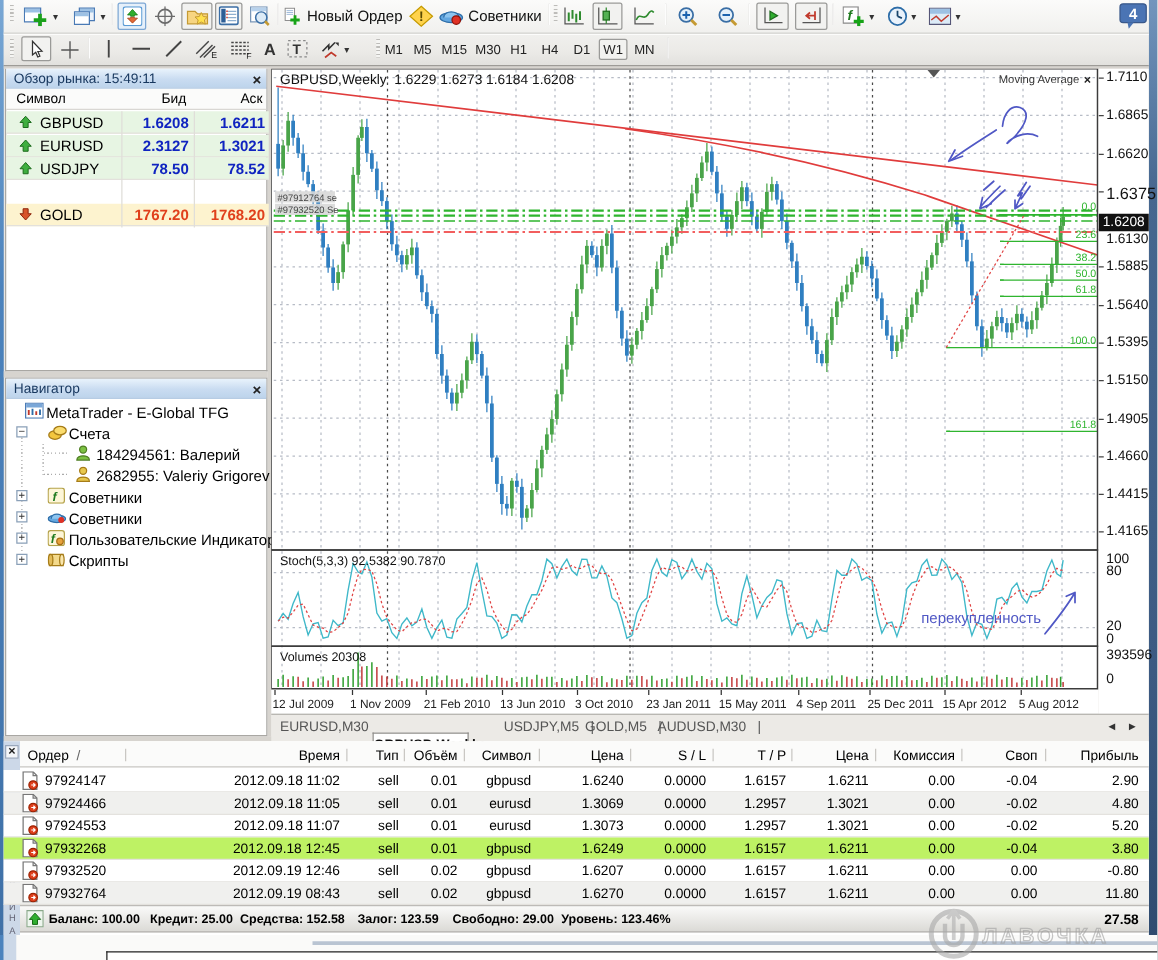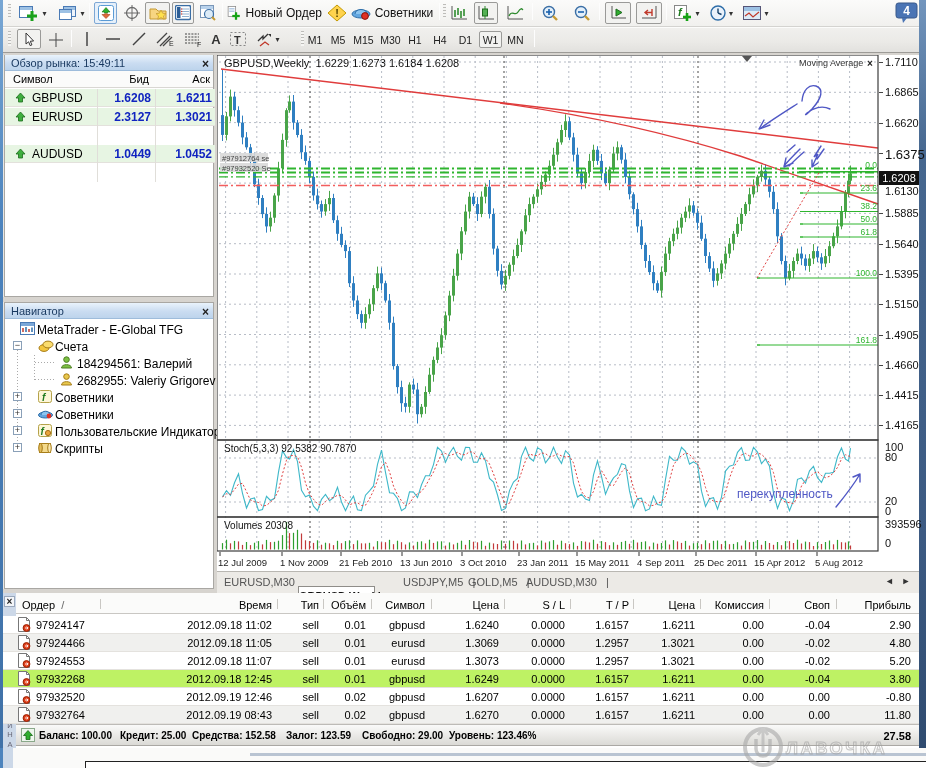--- a/index.html
+++ b/index.html
@@ -333,27 +333,35 @@
       <span class="ask" style="color:#1024c0">1.6211</span>
       </div>
       <div class="mwrow" style="top:18.6px;background:#e7f5e3;border-bottom:1px solid #e3e1dc">
       <span style="position:absolute;left:10px;top:3px"><svg width="11" height="11" viewBox="0 0 11 11">
             <path d="M5.5 1 L10 6 H7.5 V10 H3.5 V6 H1 z" fill="#3fae3f" stroke="#1c6b1c" stroke-width="0.8"></path>
           </svg></span>
       <span class="sym">EURUSD</span>
       <span class="bid" style="color:#1024c0">2.3127</span>
       <span class="ask" style="color:#1024c0">1.3021</span>
       </div>
-      <div class="mwrow" style="top:55.800000000000004px;background:#e7f5e3;border-bottom:1px solid #e3e1dc">
+      <div class="mwrow" style="top:37.2px;background:#e7f5e3;border-bottom:1px solid #e3e1dc">
       <span style="position:absolute;left:10px;top:3px"><svg width="11" height="11" viewBox="0 0 11 11">
             <path d="M5.5 1 L10 6 H7.5 V10 H3.5 V6 H1 z" fill="#3fae3f" stroke="#1c6b1c" stroke-width="0.8"></path>
           </svg></span>
-      <span class="sym">AUDUSD</span>
-      <span class="bid" style="color:#1024c0">1.0449</span>
-      <span class="ask" style="color:#1024c0">1.0452</span>
+      <span class="sym">USDJPY</span>
+      <span class="bid" style="color:#1024c0">78.50</span>
+      <span class="ask" style="color:#1024c0">78.52</span>
+      </div>
+      <div class="mwrow" style="top:74.4px;background:#fdf3cf;border-bottom:1px solid #e3e1dc">
+      <span style="position:absolute;left:10px;top:3px"><svg width="11" height="11" viewBox="0 0 11 11">
+            <path d="M5.5 10 L1 5 H3.5 V1 H7.5 V5 H10 z" fill="#d8552a" stroke="#8d2409" stroke-width="0.8"></path>
+          </svg></span>
+      <span class="sym">GOLD</span>
+      <span class="bid" style="color:#e0401c">1767.20</span>
+      <span class="ask" style="color:#e0401c">1768.20</span>
       </div>
    <div class="abs" style="left:92px;top:0;width:1px;height:93px;background:#e0ded9"></div>
    <div class="abs" style="left:150px;top:0;width:1px;height:93px;background:#e0ded9"></div>
  </div>
 </div>
 
 <div class="abs" style="left:4px;top:302px;width:210px;height:287px;background:#fff;border:1px solid #a9a7a3">
  <div class="ttl">Навигатор<span class="x">×</span></div>
  <div class="abs" style="left:12px;top:44px;width:1px;height:100px;background:repeating-linear-gradient(180deg,#aaa 0 1px,transparent 1px 3px)"></div>
  <div class="abs" style="left:29px;top:52px;width:1px;height:26px;background:repeating-linear-gradient(180deg,#aaa 0 1px,transparent 1px 3px)"></div>

